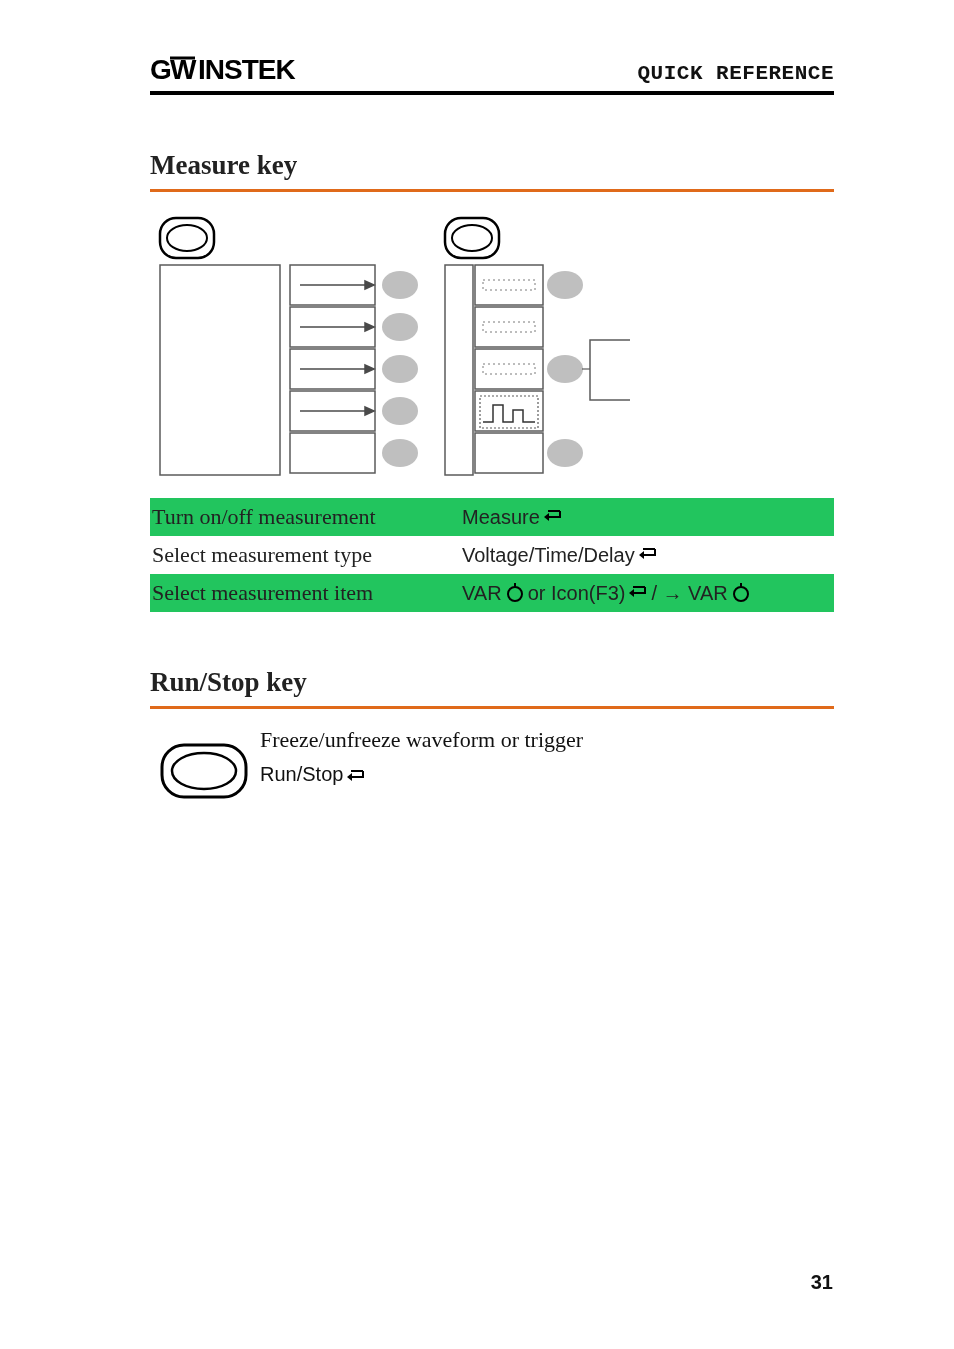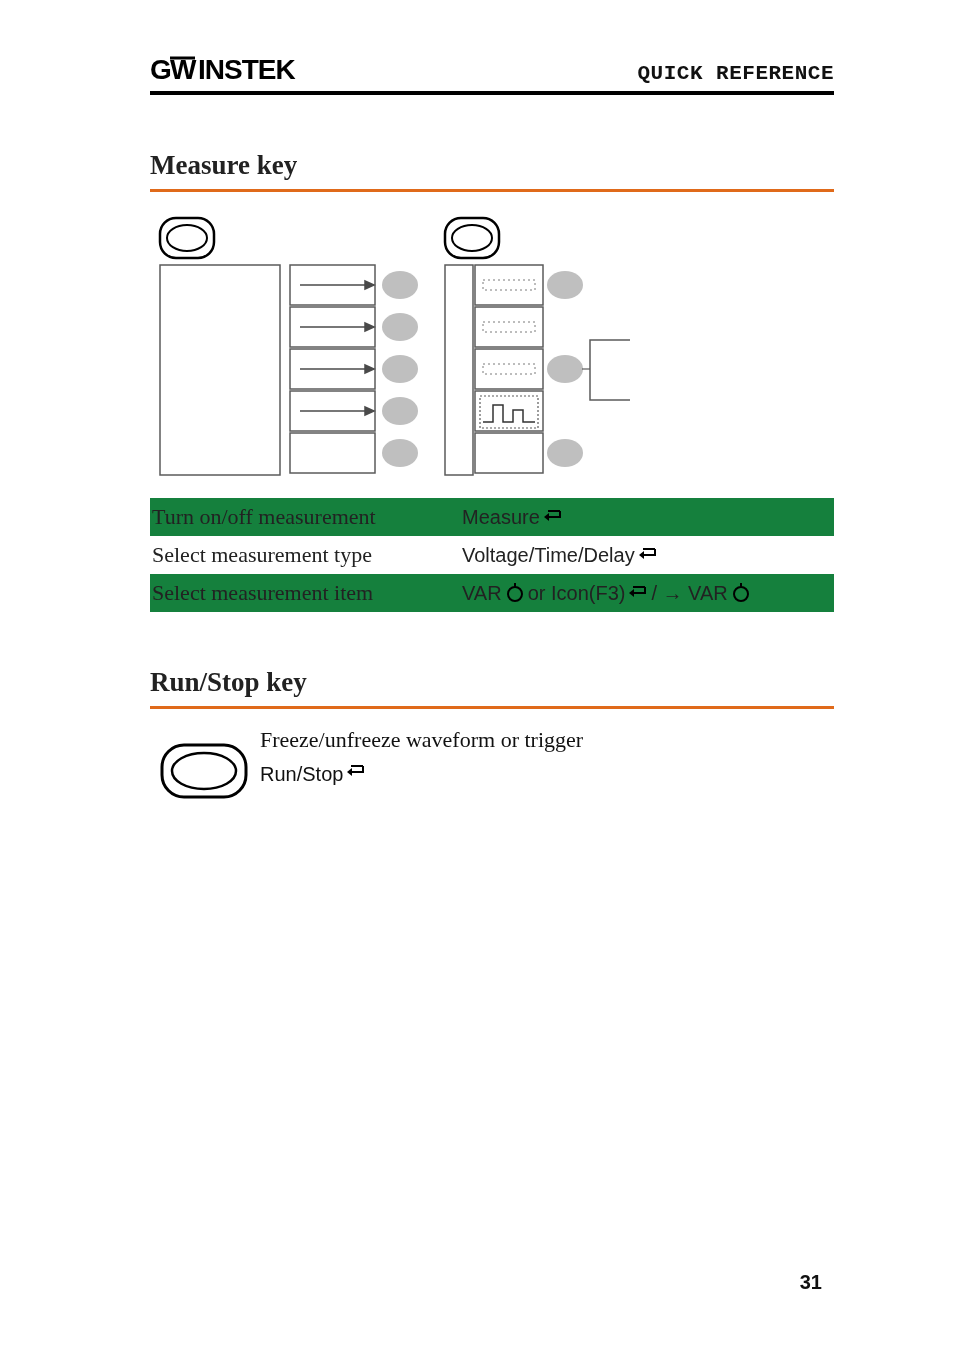--- a/index.html
+++ b/index.html
@@ -7,28 +7,28 @@
   .page { position: relative; width: 954px; height: 1349px; padding: 55px 120px 40px 150px; }
   .header-bar { display: flex; justify-content: space-between; align-items: flex-end; border-bottom: 4px solid #000; padding-bottom: 6px; }
   .logo { font-family: Arial, Helvetica, sans-serif; font-weight: 900; font-size: 30px; letter-spacing: -1px; }
   .hdr-right { font-family: Liberation Mono, monospace; font-weight: 800; font-size: 21px; letter-spacing: 0.5px; }
   .section-title { margin-top: 55px; font-family: Georgia, serif; font-size: 27px; font-weight: 700; color: #222; }
   .orange-rule { height: 3px; background: #e06a1a; margin-top: 8px; }
   .diagram-wrap { margin-top: 18px; }
   svg { display: block; }
   .table { width: 100%; margin-top: 8px; }
   .row { display: flex; align-items: center; padding: 6px 2px; }
-  .row.shade { background: #15803d; }
+  .row.shade { background: #22c55e; }
   .cell-l { flex: 0 0 310px; font-family: Georgia, serif; font-size: 22px; color: #222; }
   .cell-r { flex: 1; font-family: Arial, Helvetica, sans-serif; font-size: 20px; color: #222; display: flex; align-items: center; flex-wrap: wrap; gap: 2px; }
   .icon-inline { display: inline-flex; vertical-align: middle; }
   .runstop-block { margin-top: 18px; display: flex; align-items: flex-start; }
   .runstop-text { font-family: Georgia, serif; font-size: 22px; }
-  .runstop-key { font-family: Arial, Helvetica, sans-serif; font-size: 20px; margin-top: 10px; display: flex; align-items: flex-start; gap: 2px; }
-  .page-num { position: absolute; right: 132px; bottom: 55px; font-family: Arial, Helvetica, sans-serif; font-weight: 900; font-size: 20px; }
+  .runstop-key { font-family: Arial, Helvetica, sans-serif; font-size: 20px; margin-top: 10px; display: flex; align-items: flex-end; gap: 2px; }
+  .page-num { position: absolute; right: 121px; bottom: 55px; font-family: Arial, Helvetica, sans-serif; font-weight: 900; font-size: 20px; }
 </style>
 </head>
 <body>
 
 <div class="page">
 
   <div class="header-bar">
     <div class="logo">
       <svg width="180" height="30" viewBox="0 0 180 30">
         <text x="0" y="24" font-family="Arial Black, Arial" font-weight="900" font-size="28" letter-spacing="-1" fill="#000">G</text>

